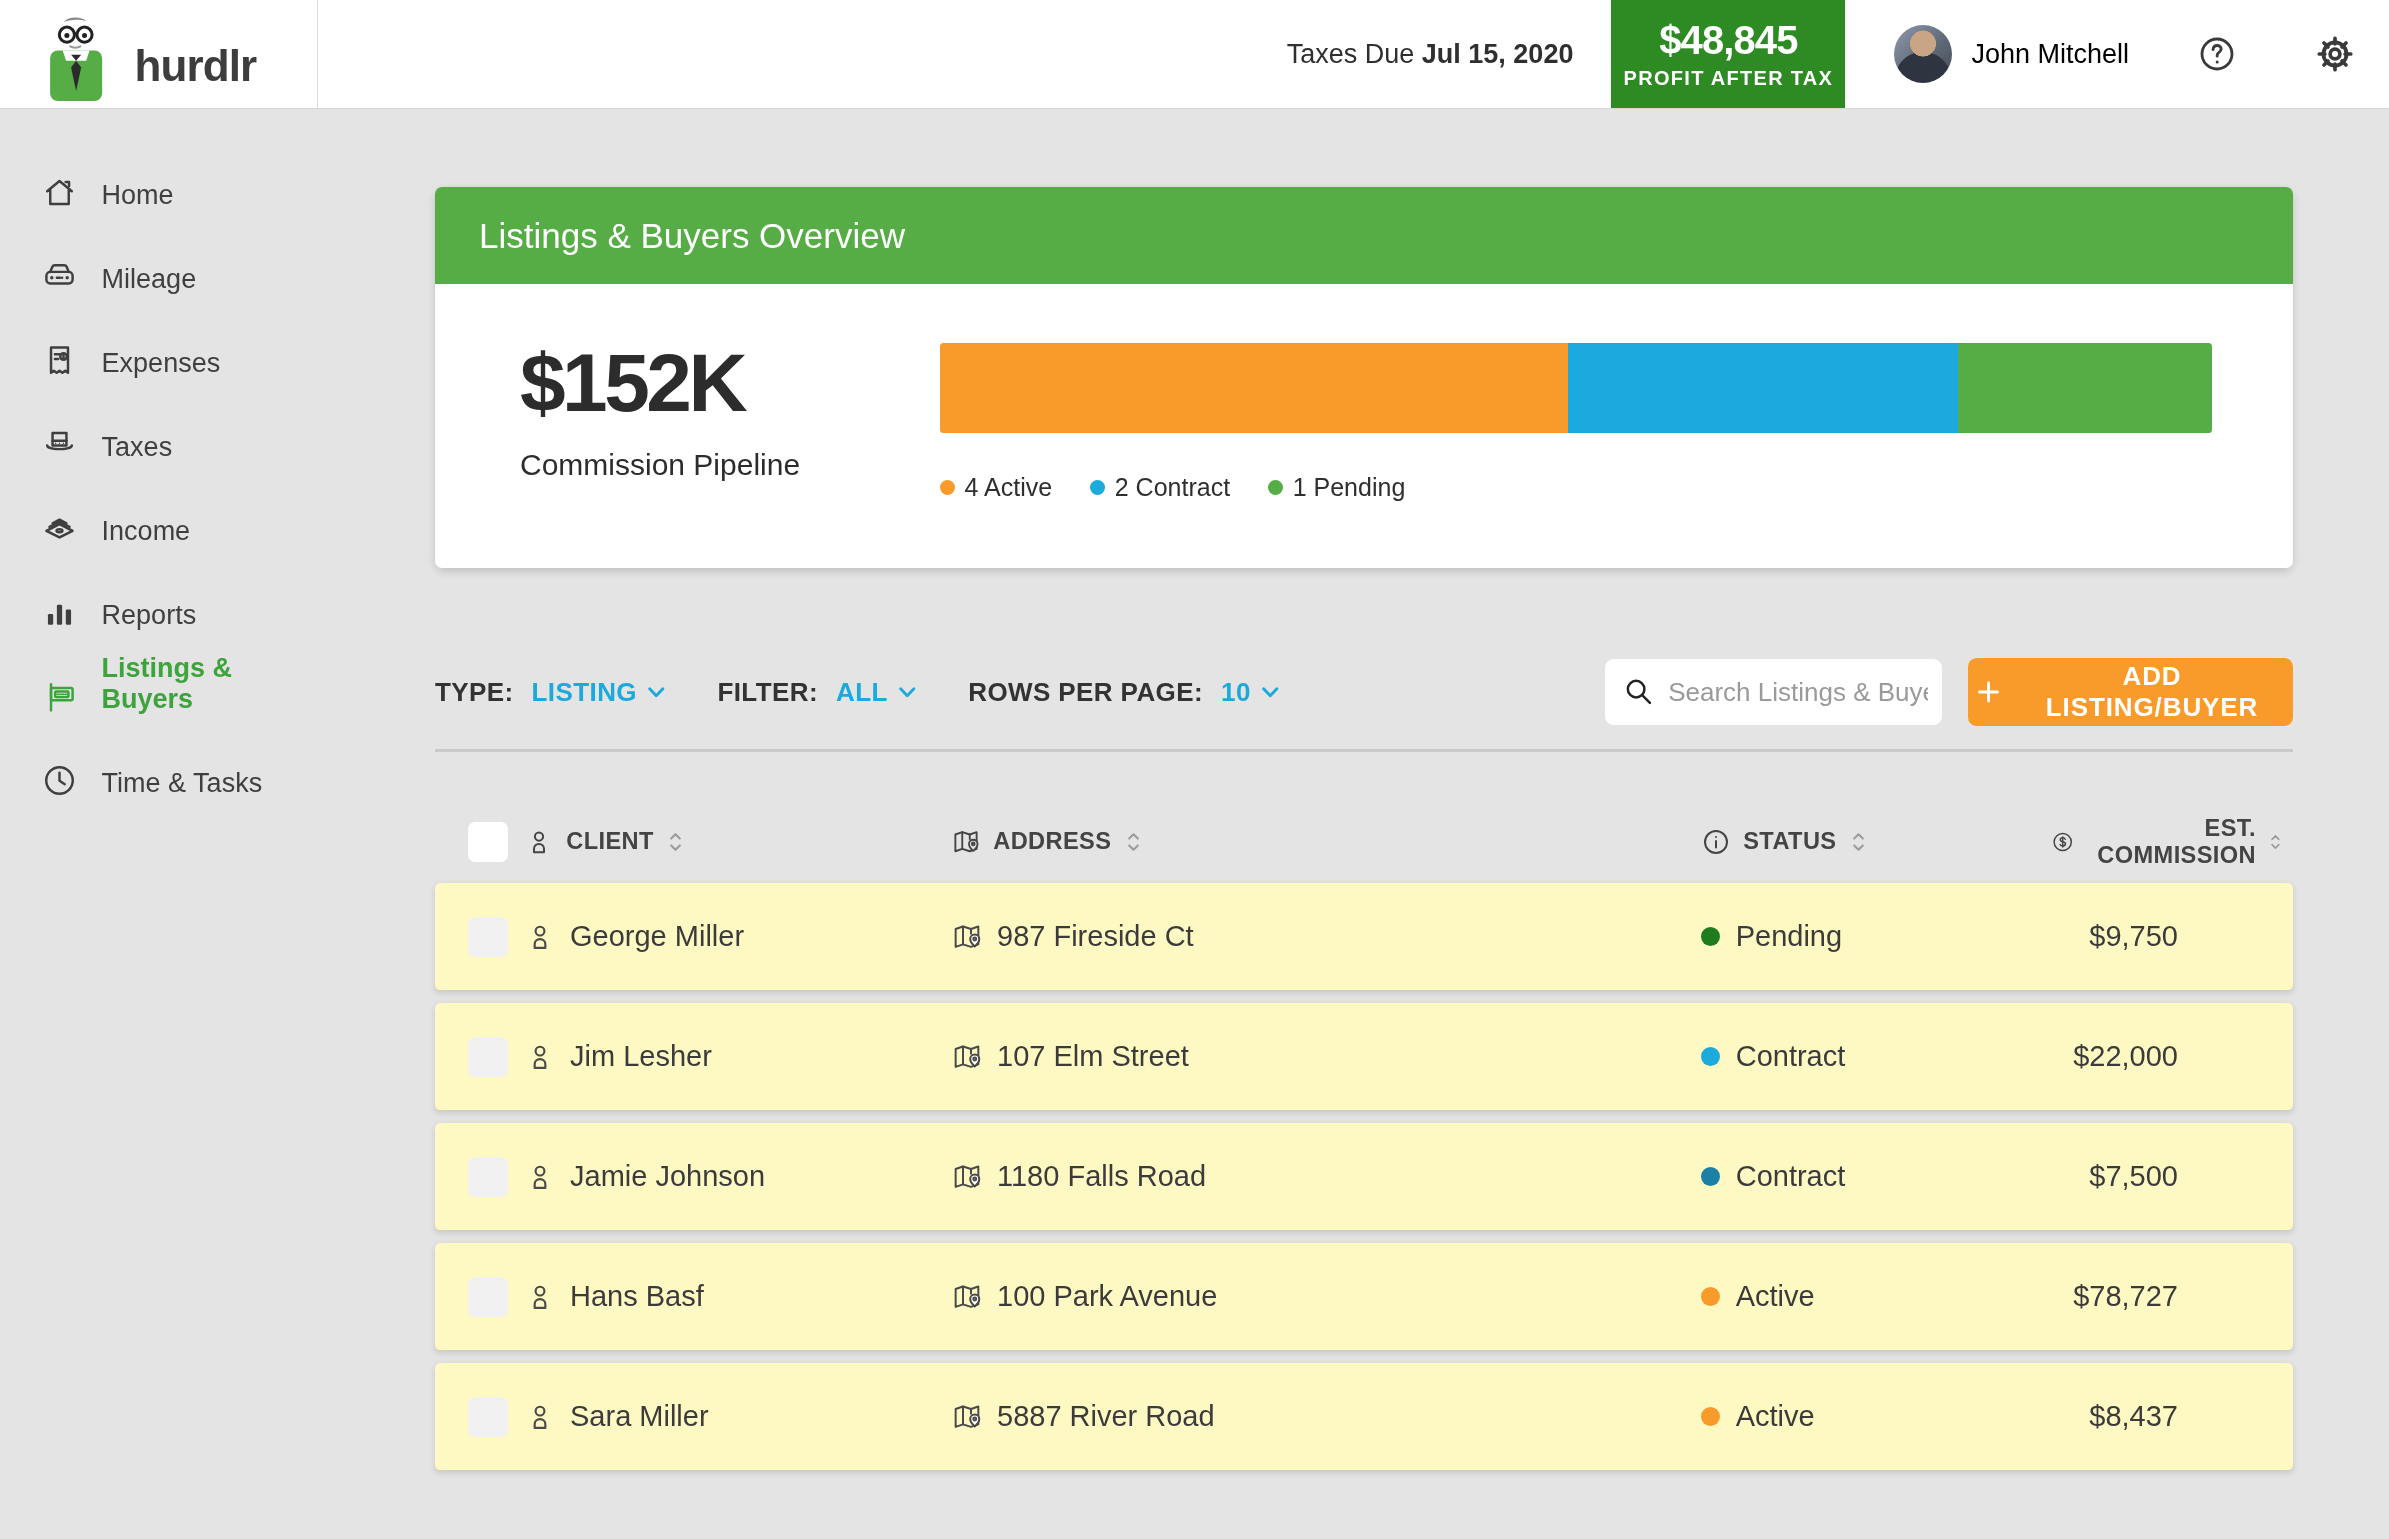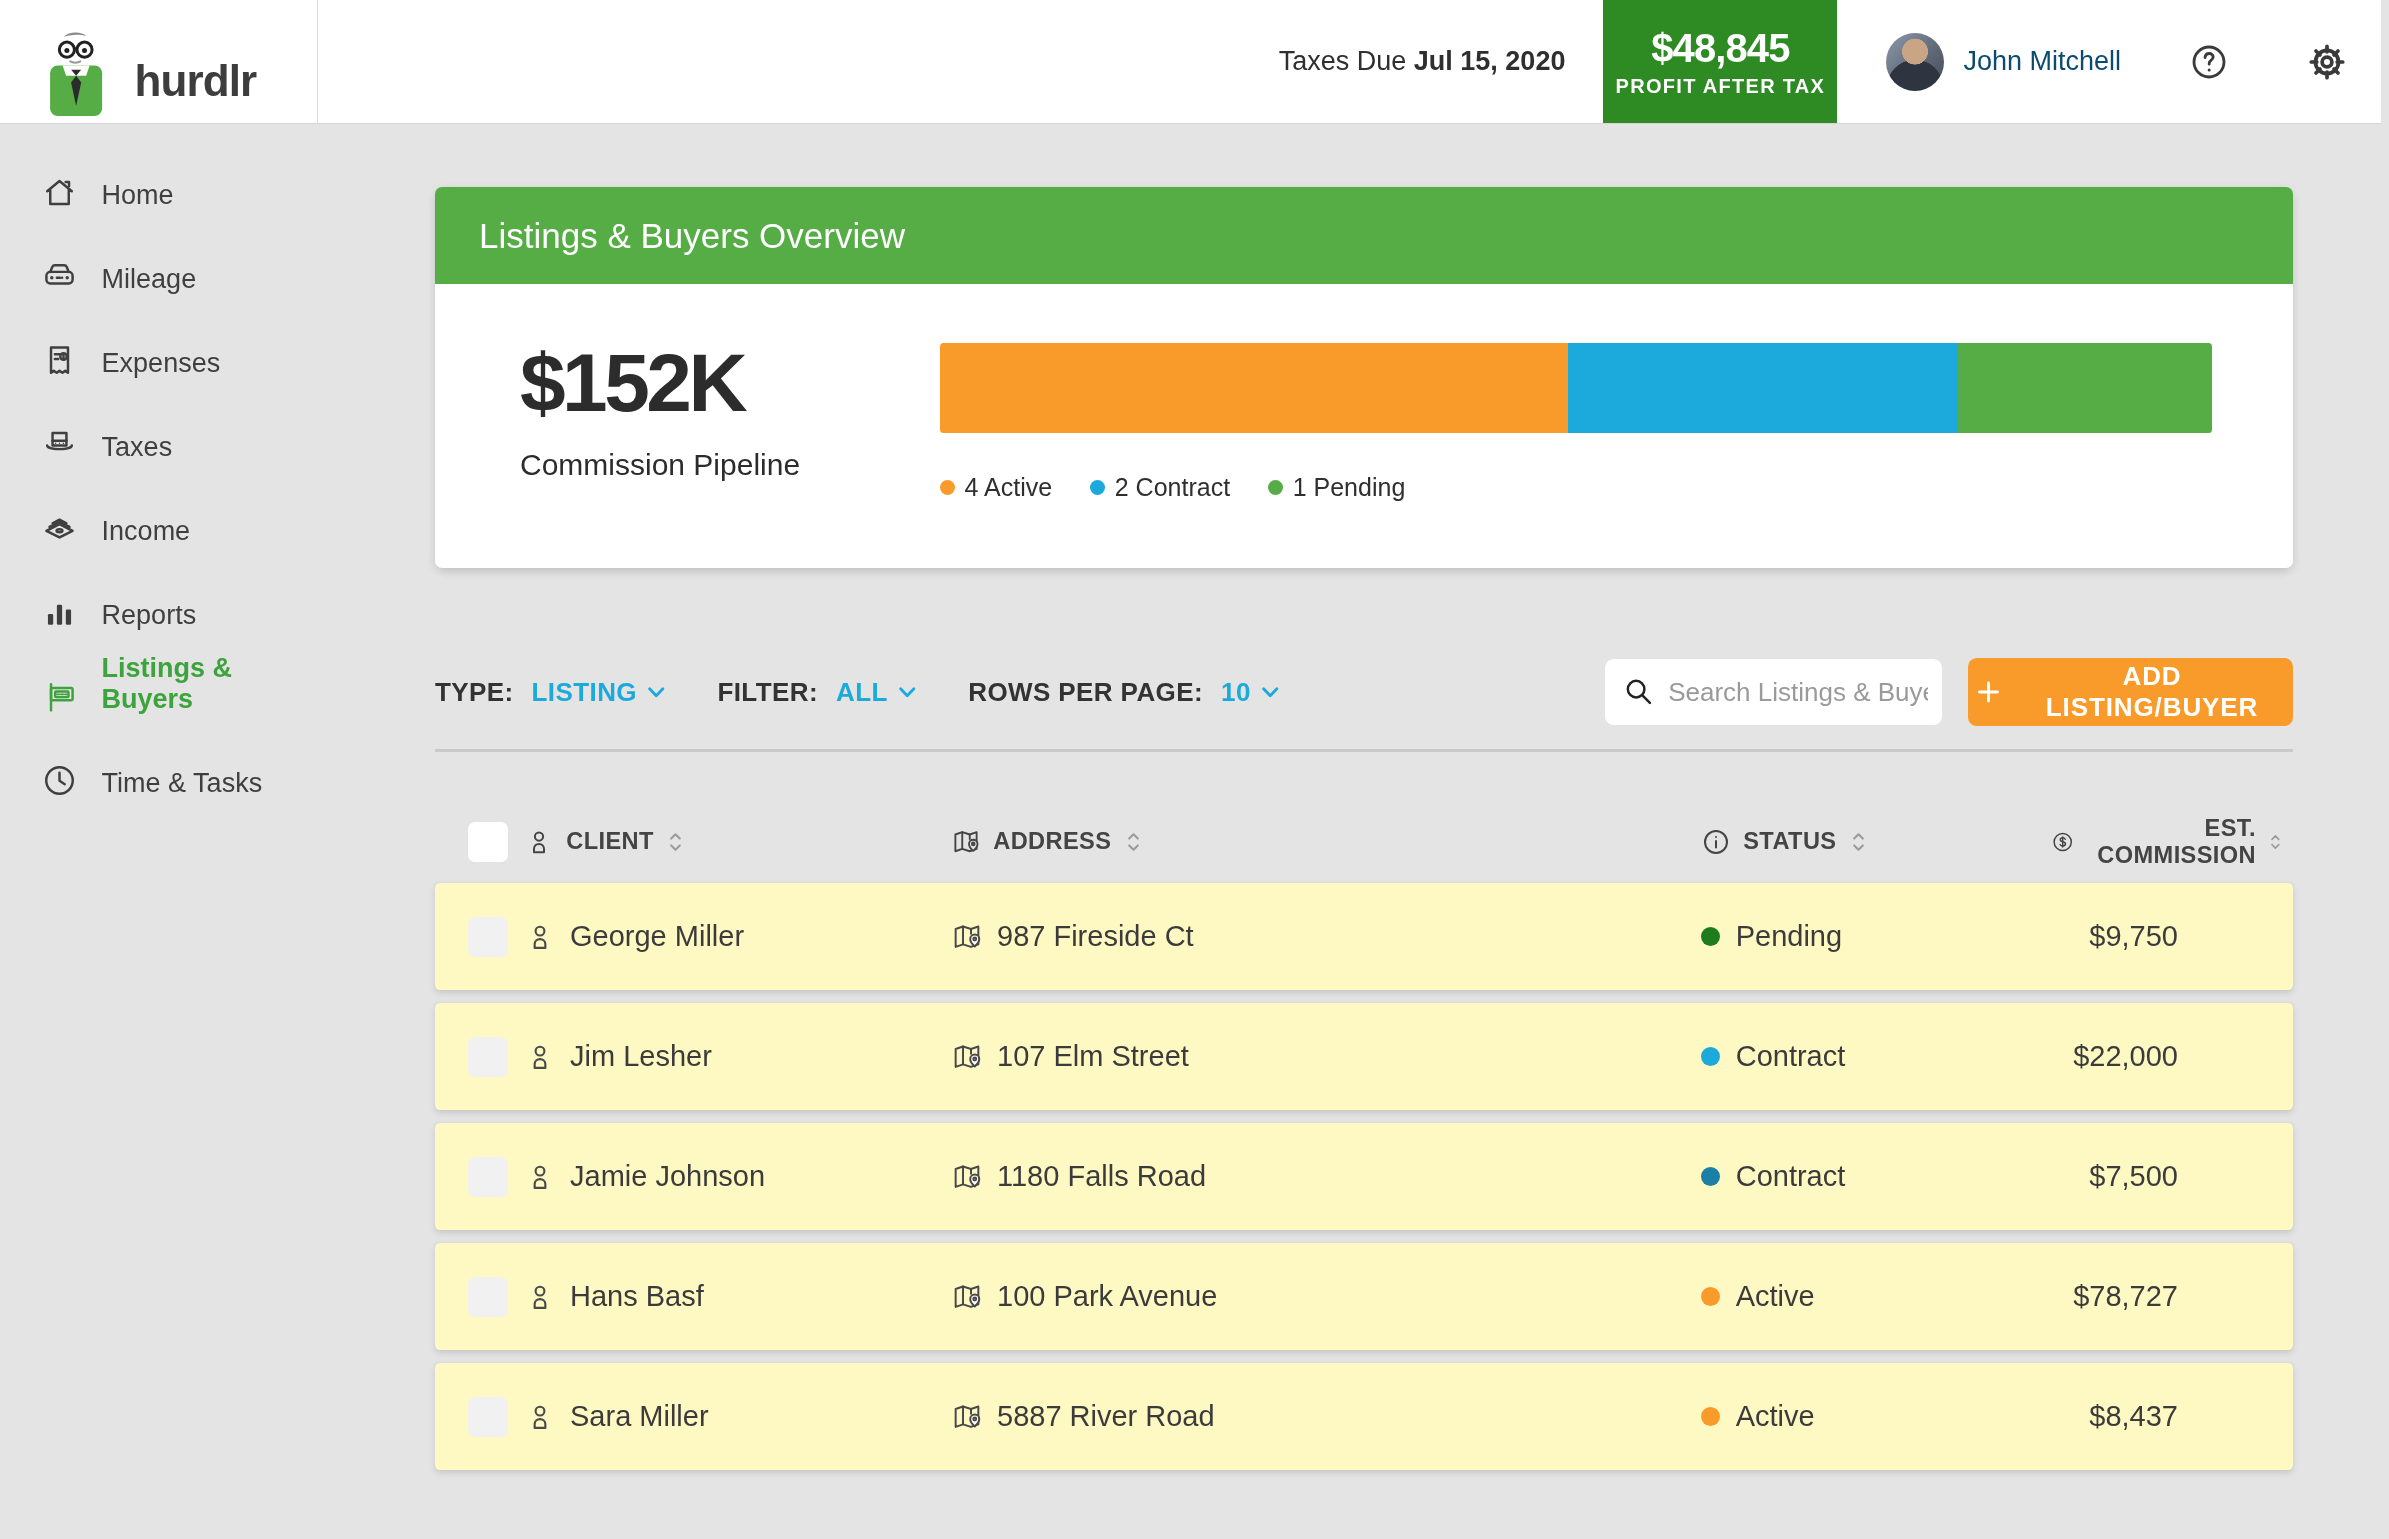--- a/index.html
+++ b/index.html
@@ -1,40 +1,40 @@
 <!DOCTYPE html>
 <html style="font-size:14px"><head>
 <meta charset="utf-8">
 <style>
   * { box-sizing: border-box; }
   html,body { margin:0; padding:0; }
   body { font-family:"Liberation Sans", sans-serif; background:#e4e4e4; }
   .screen { position:relative; width:2389px; height:1539px; background:#e4e4e4; overflow:hidden; }
 
   
-  .topbar { position:absolute; top:0; left:0; right:8px; height:124px; background:#fff;
+  .topbar { position:absolute; top:0; left:0; right:0; height:109px; background:#fff;
             border-bottom:1.7px solid #d6d6d6; display:flex; align-items:center; z-index:5; }
   .brand-section { width:318px; height:100%; border-right:1.7px solid #dcdcdc;
                    display:flex; align-items:flex-end; padding-left:40px; gap:10.5px; }
   .brand-logo { width:84px; height:94px; margin-bottom:1.7px; }
   .brand-name { font-size:44px; font-weight:700; color:#3d3d3d; letter-spacing:-0.9px; margin-bottom:17.5px; }
   .topbar-right { margin-left:auto; display:flex; align-items:center; height:100%; }
   .taxes-due { font-size:27px; color:#2f2f2f; margin-right:38px; white-space:nowrap; }
   .taxes-due b { font-weight:700; }
   .profit-box { width:234px; height:100%; color:#fff; display:flex; flex-direction:column;
                 align-items:center; justify-content:center; gap:4px; }
   .profit-amount { font-size:40px; font-weight:700; letter-spacing:-0.9px; }
   .profit-label { font-size:20px; font-weight:700; letter-spacing:1.3px; }
   .user { display:flex; align-items:center; margin-left:49px; gap:19px; cursor:pointer; }
   .avatar { width:58px; height:58px; border-radius:50%;
             background:
               radial-gradient(circle at 50% 32%, #c9a585 0 26%, transparent 27%),
               radial-gradient(circle at 50% 95%, #2e3440 0 45%, transparent 46%),
               linear-gradient(135deg, #8d99ae 0%, #5c6672 60%, #424b57 100%); }
-  .user-name { font-size:27px; color:#0c4a6e; white-space:nowrap; }
+  .user-name { font-size:27px; color:#000000; white-space:nowrap; }
   .icon-btn { background:none; border:none; padding:0; cursor:pointer; color:#3a3a3a;
               display:flex; align-items:center; }
   .help-btn { margin-left:68px; }
   .gear-btn { margin-left:77px; margin-right:33px; }
 
   
   .sidebar { position:absolute; top:109px; left:0; width:318px; bottom:0; padding-top:17.5px; }
   .nav-item { height:84px; display:flex; align-items:flex-end; padding-left:41px; gap:23.6px;
               color:#3f3f3f; font-size:27px; cursor:pointer; }
   .nav-item svg { width:37px; height:37px; flex:0 0 37px; }

